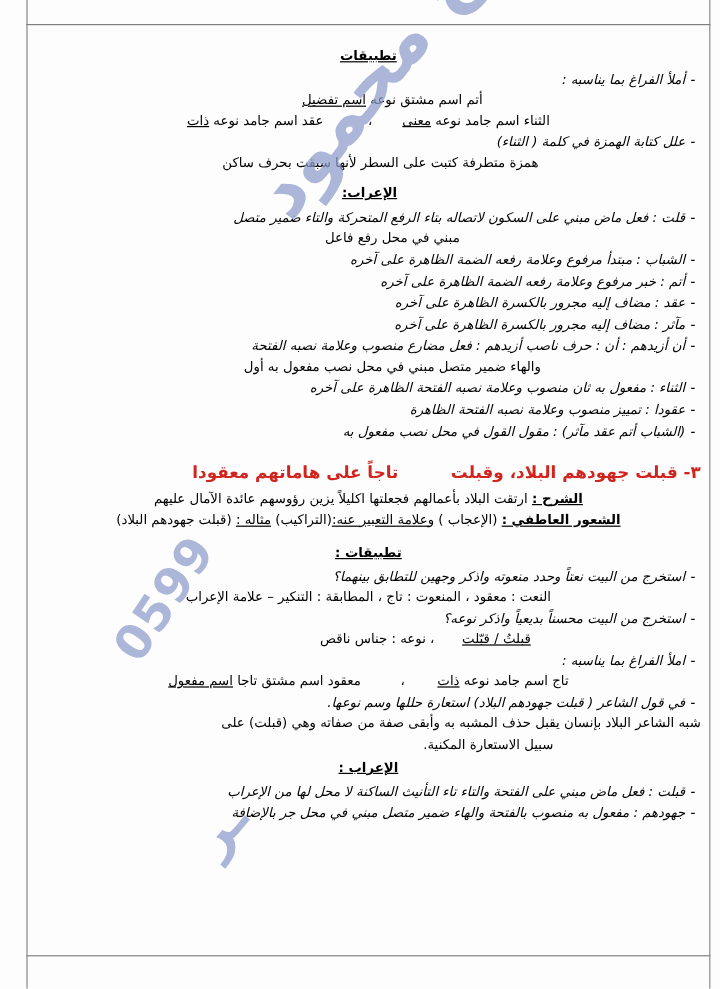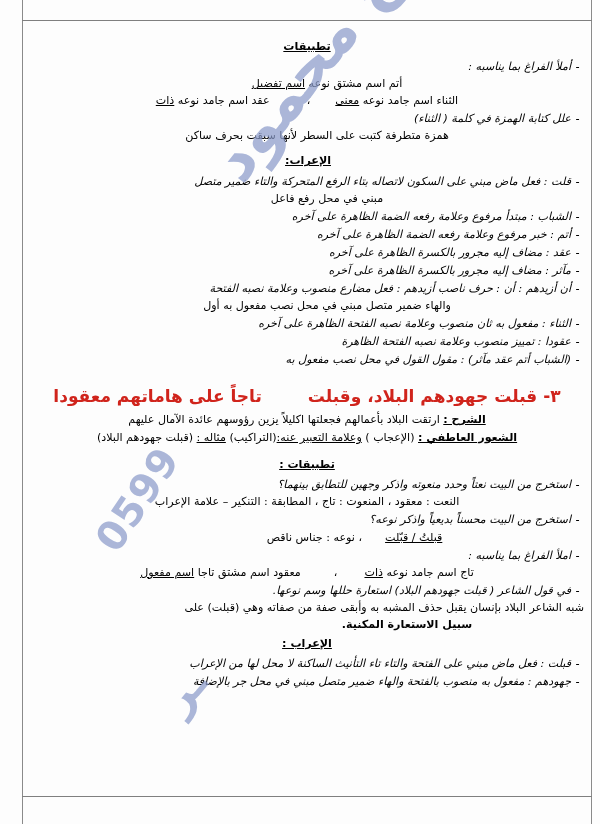--- a/index.html
+++ b/index.html
@@ -91,22 +91,21 @@
 
   .u { text-decoration: underline; }
   .b { font-weight: bold; }
 
   .c-center { text-align: center; }
 
   
   .verse {
     color: #d0241c;
     font-weight: bold;
-    font-size: 17px;
-    text-align: center;
+    font-size: 14px;
     margin-top: 16px;
     margin-bottom: 3px;
     letter-spacing: 0px;
   }
   .verse .gap { display: inline-block; width: 34px; }
 
   .explain-line {
     margin-top: 2px;
     text-align: center;
   }
@@ -114,21 +113,21 @@
     margin-top: 2px;
     text-align: center;
   }
 
   
   .pad-a { padding-inline-end: 60px; }
   .pad-b { padding-inline-end: 95px; }
   .pad-c { padding-inline-end: 130px; }
   .pad-d { padding-inline-end: 150px; }
   .pad-e { padding-inline-end: 175px; }
-  .pad-f { padding-inline-end: 200px; font-weight: bold; }
+  .pad-f { padding-inline-end: 200px; }
   .pad-g { padding-inline-end: 40px; }
   .pad-h { padding-inline-end: 20px; }
 
   
   .watermark {
     position: absolute;
     left: 0; top: 0; right: 0; bottom: 0;
     pointer-events: none;
     z-index: 5;
   }

